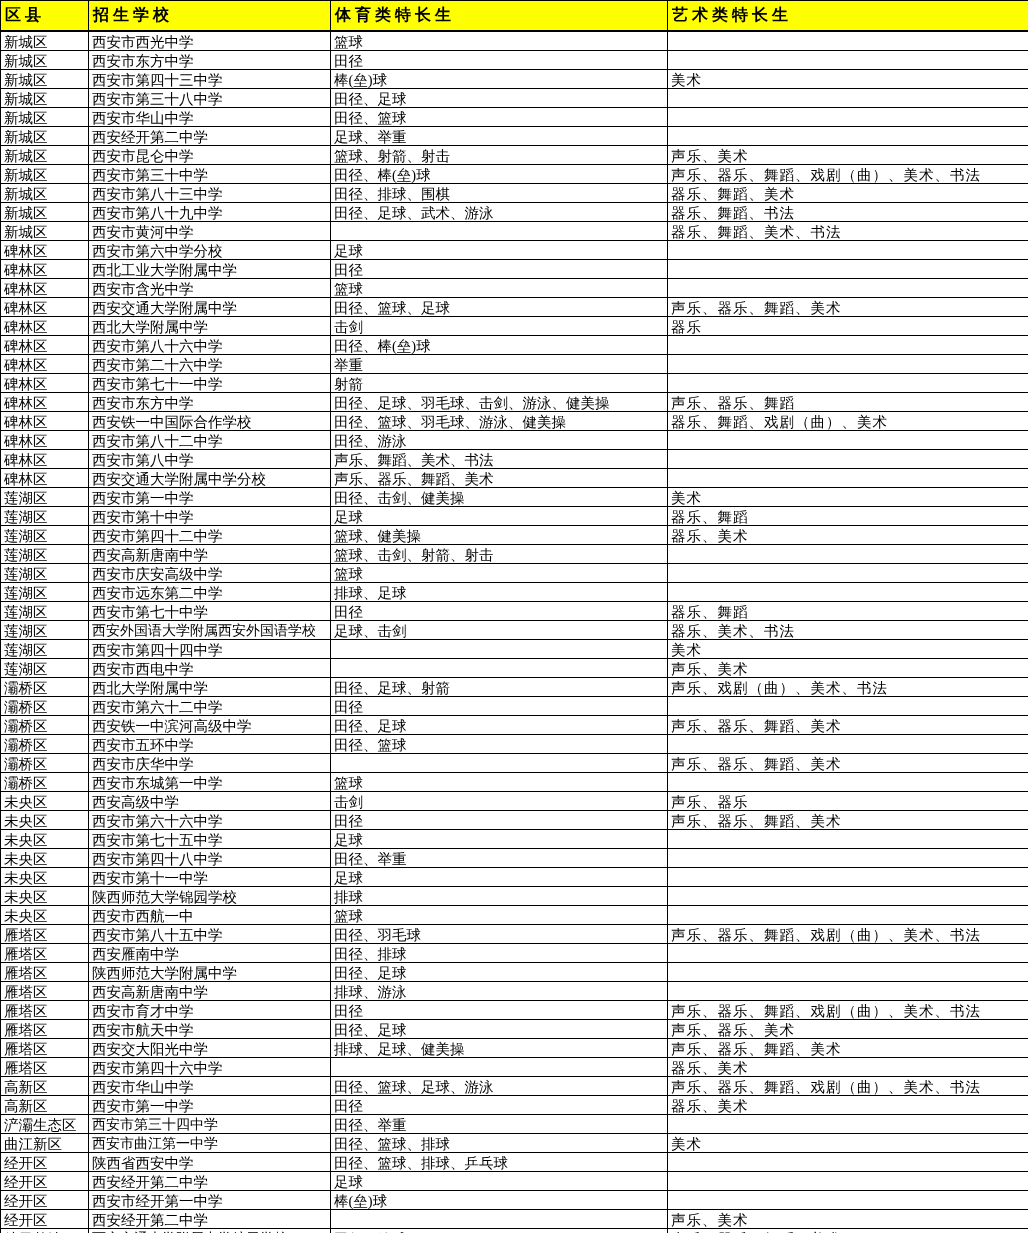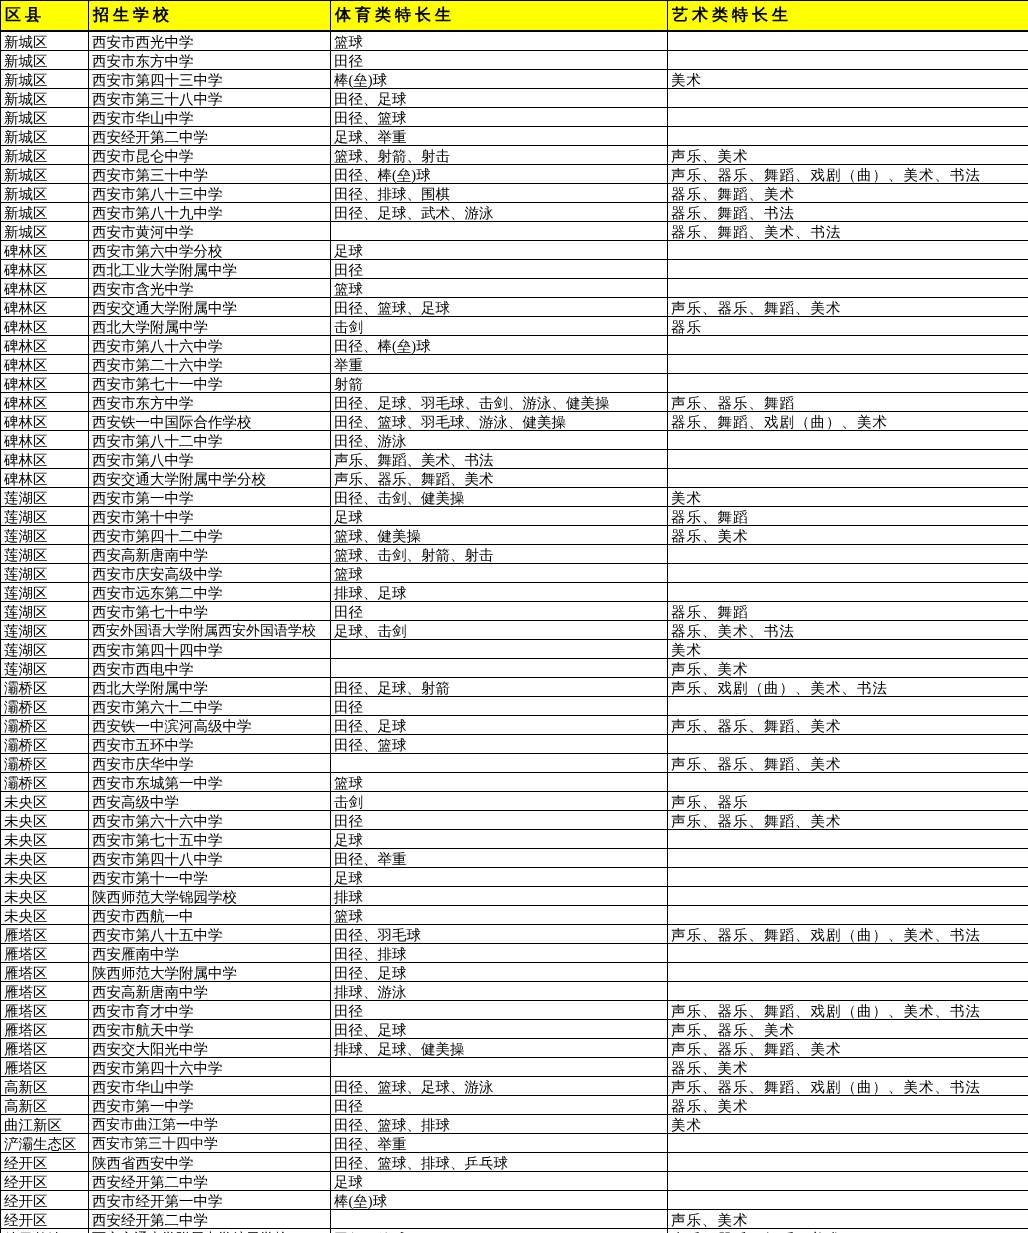--- a/index.html
+++ b/index.html
@@ -412,32 +412,32 @@
         <td>田径、篮球、足球、游泳</td>
         <td class="arts-cell">声乐、器乐、舞蹈、戏剧（曲）、美术、书法</td>
       </tr>
       <tr>
         <td>高新区</td>
         <td>西安市第一中学</td>
         <td>田径</td>
         <td class="arts-cell">器乐、美术</td>
       </tr>
       <tr>
+        <td>浐灞生态区</td>
+        <td class="small-font">西安市第三十四中学</td>
+        <td>田径、举重</td>
+        <td class="arts-cell"></td>
+      </tr>
+      <tr>
         <td>曲江新区</td>
         <td class="small-font">西安市曲江第一中学</td>
         <td>田径、篮球、排球</td>
         <td class="arts-cell">美术</td>
       </tr>
       <tr>
-        <td>浐灞生态区</td>
-        <td class="small-font">西安市第三十四中学</td>
-        <td>田径、举重</td>
-        <td class="arts-cell"></td>
-      </tr>
-      <tr>
         <td>经开区</td>
         <td>陕西省西安中学</td>
         <td>田径、篮球、排球、乒乓球</td>
         <td class="arts-cell"></td>
       </tr>
       <tr>
         <td>经开区</td>
         <td>西安经开第二中学</td>
         <td>足球</td>
         <td class="arts-cell"></td>

